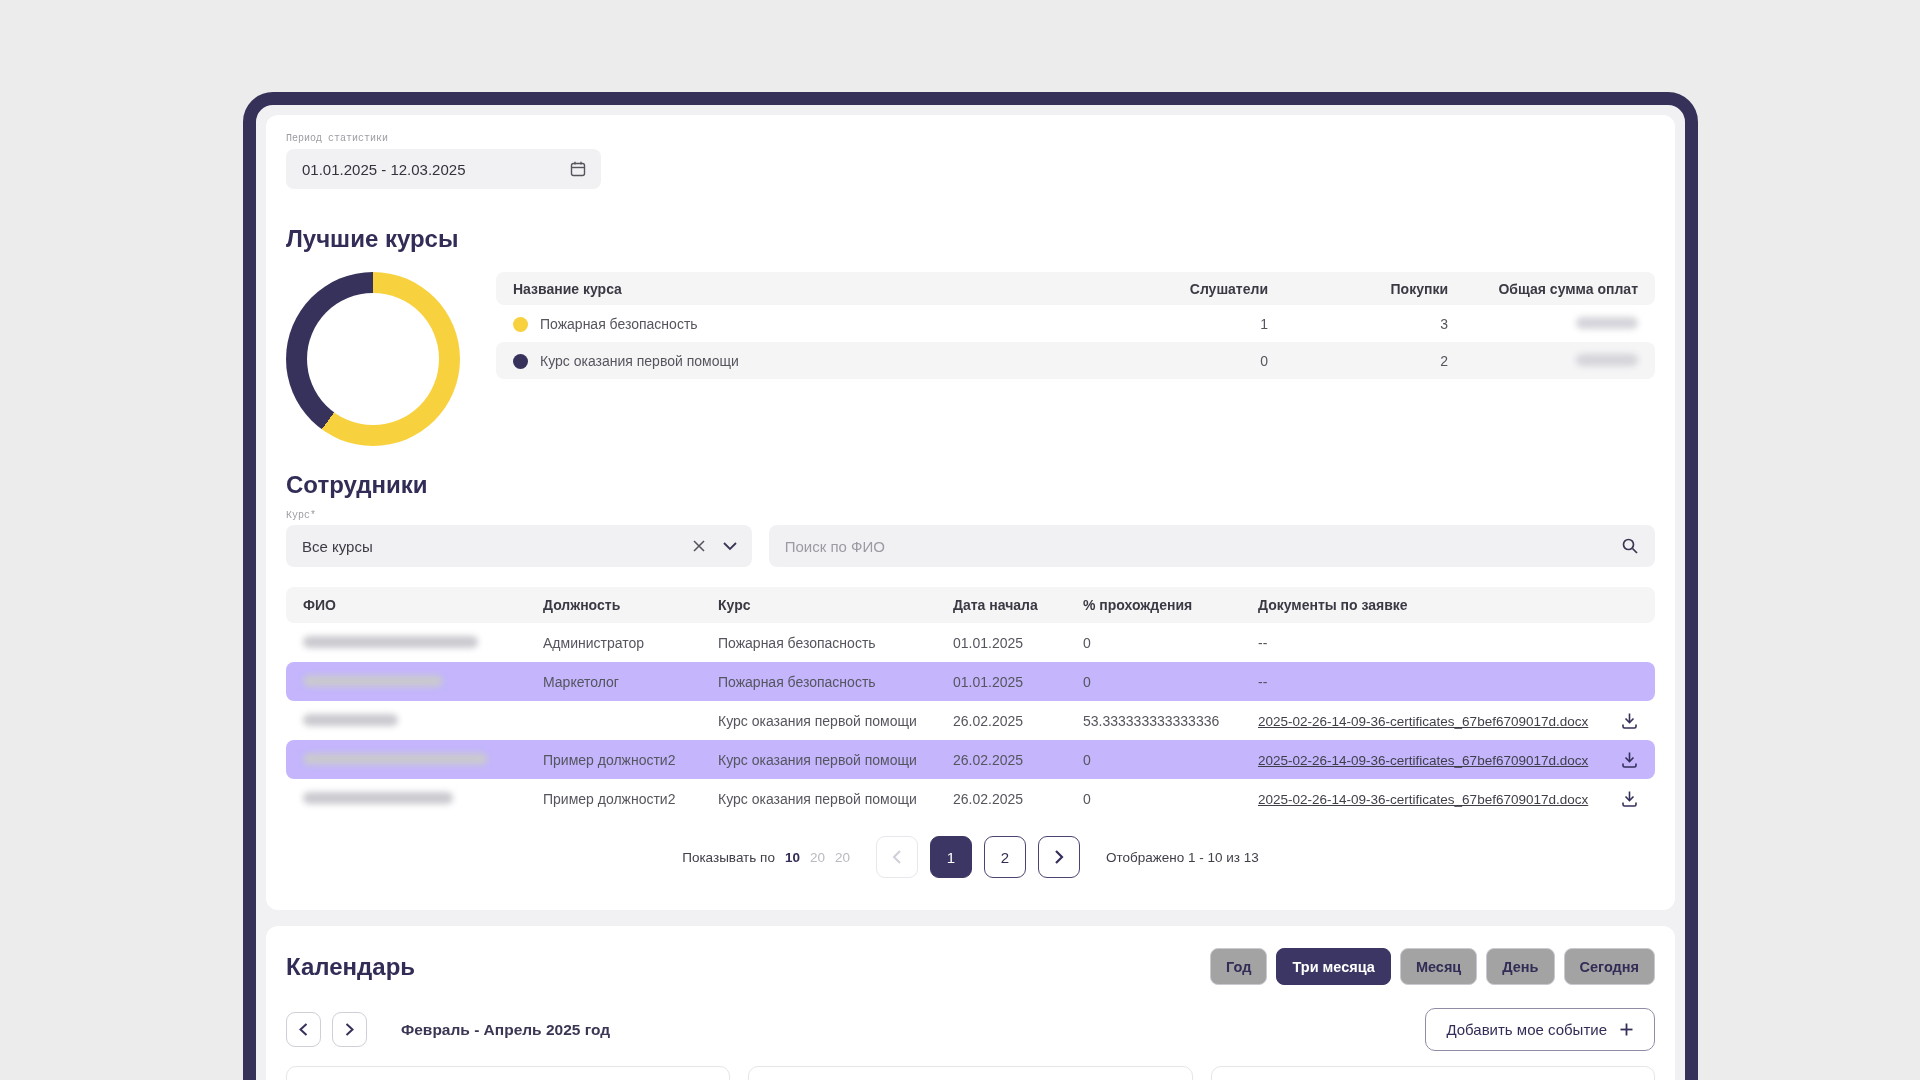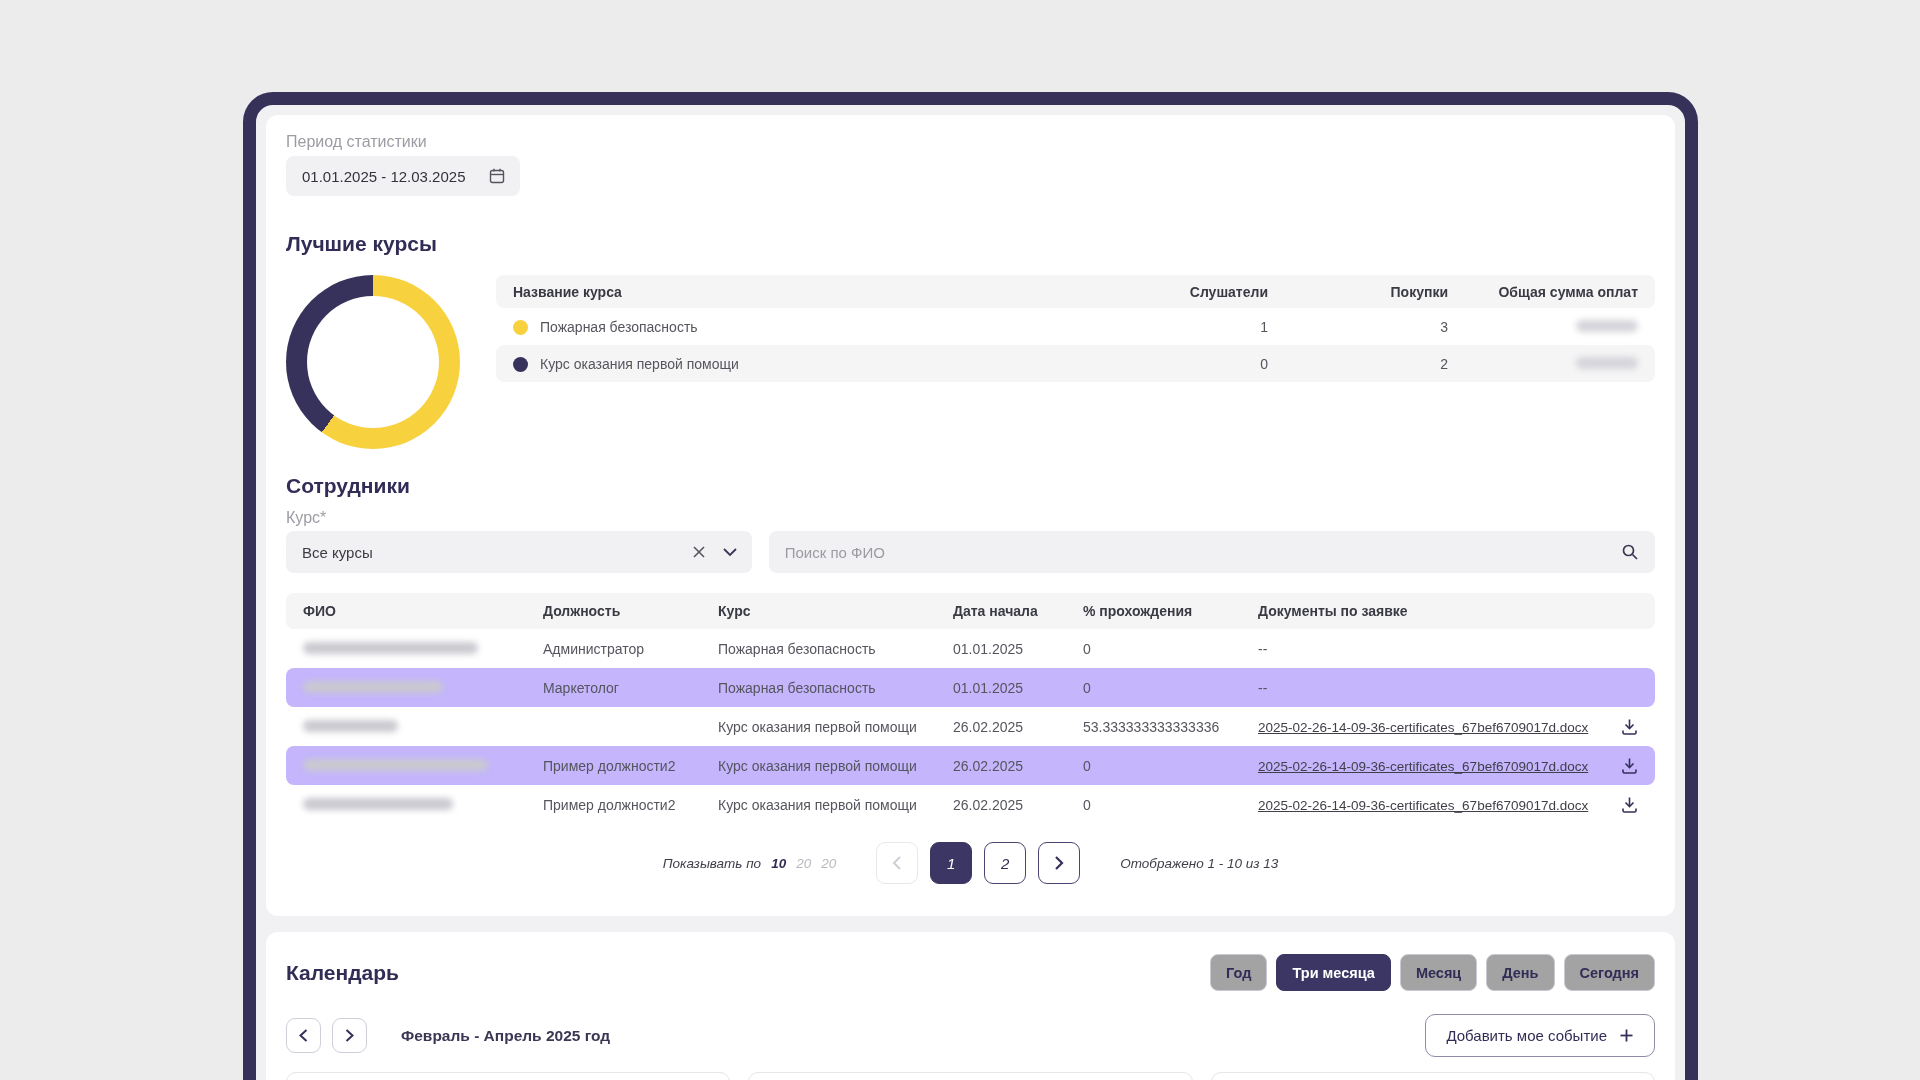--- a/index.html
+++ b/index.html
@@ -6,27 +6,27 @@
   html,body { width:1920px; height:1080px; overflow:hidden;
     font-family:"Liberation Sans","DejaVu Sans",sans-serif; background:#ececec; }
 
   .frame { position:absolute; left:243px; top:92px; width:1455px; height:1400px;
     border:13px solid #363158; border-radius:30px; background:#f1f1f4; padding:10px; }
 
   .card { background:#fff; border-radius:12px; width:1409px; }
   .stats-card { padding:18px 20px 32px 20px; }
   .cal-card { margin-top:16px; padding:20px 20px 0 20px; height:360px; }
 
-  .tiny-label { font-size:16px; color:#9c9ca4; }
-
-  .date-field { margin-top:5px; width:234px; height:40px; background:#f1f1f3; border-radius:8px;
+  .tiny-label { font-size:10px; color:#9c9ca4;font-family:Liberation Mono, monospace; }
+
+  .date-field { margin-top:5px; width:315px; height:40px; background:#f1f1f3; border-radius:8px;
     display:flex; align-items:center; justify-content:space-between; padding:0 14px 0 16px;
     font-size:15px; color:#33333d; cursor:pointer; }
 
-  h2.section { font-size:21px; font-weight:bold; color:#312d56; }
+  h2.section { font-size:24px; font-weight:bold; color:#312d56; }
   .h-best { margin-top:36px; }
   .h-emp  { margin-top:25px; }
 
   .best-row { margin-top:19px; display:flex; align-items:flex-start; }
   .donut { width:174px; height:174px; border-radius:50%; position:relative; flex:0 0 auto;
     background:conic-gradient(#F7D13E 0deg 216deg, #37325B 216deg 360deg); }
   .donut::after { content:""; position:absolute; left:21px; top:21px; width:132px; height:132px;
     border-radius:50%; background:#fff; }
 
   .courses-table { margin-left:36px; width:1165px; }
@@ -54,21 +54,21 @@
   .et-head { height:36px; background:#f5f5f6; border-radius:8px;
     font-size:14px; font-weight:bold; color:#3a3a44; }
   .et-row { height:39px; font-size:14px; color:#55555e; }
   .et-row.alt { background:#c4b5fd; border-radius:8px; }
   .doc-link { font-size:13.5px; color:#3f3f49; text-decoration:underline; cursor:pointer; }
   .dl-btn { cursor:pointer; display:flex; justify-content:flex-end; }
 
   .blob { display:inline-block; height:12px; border-radius:6px; background:#c9c9cf; filter:blur(3px); }
   .blob.sum { background:#d4d4da; }
 
-  .pagination { margin-top:18px; display:flex; align-items:center; justify-content:center; gap:40px;font-style:italic; }
+  .pagination { margin-top:18px; display:flex; align-items:center; justify-content:center; gap:26px; }
   .pp-sizes { font-size:13.5px; color:#3f3f49; display:flex; gap:10px; align-items:center; }
   .pp-opt { color:#b9b9c0; cursor:pointer; }
   .pp-opt.active { color:#312d56; font-weight:bold; }
   .pg-btns { display:flex; gap:12px; }
   .pg-btn { width:42px; height:42px; border-radius:9px; background:#fff; border:1px solid #4a4570;
     display:flex; align-items:center; justify-content:center; font-size:15px; color:#312d56; cursor:pointer; }
   .pg-btn.disabled { border-color:#e7e7ed; cursor:default; }
   .pg-btn.active { background:#3b3663; border-color:#3b3663; color:#fff; }
   .pg-btn.next { border-width:1.5px; }
   .pg-summary { font-size:13.5px; color:#3f3f49; }

